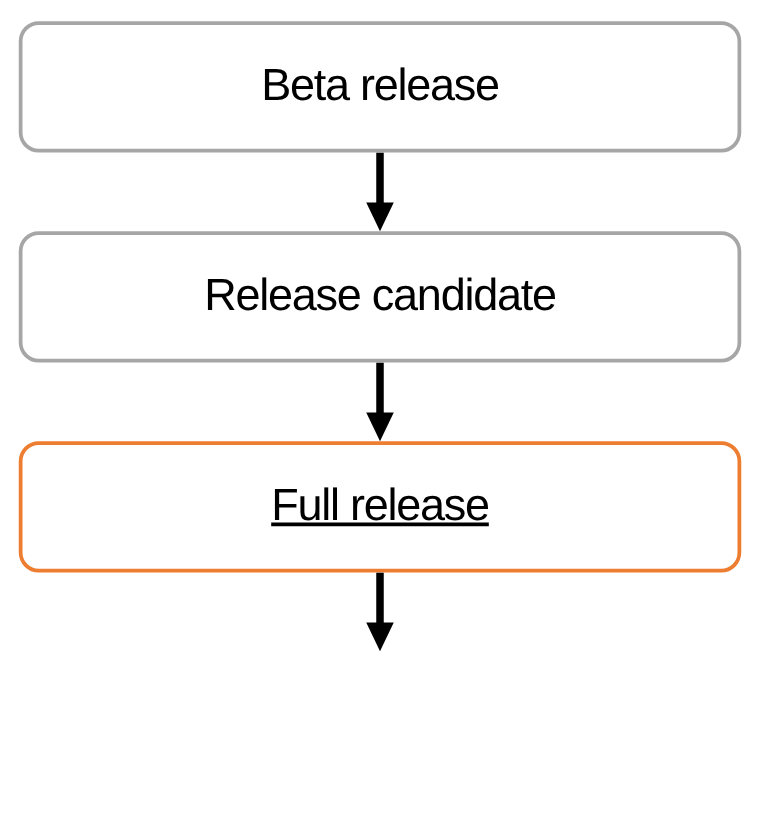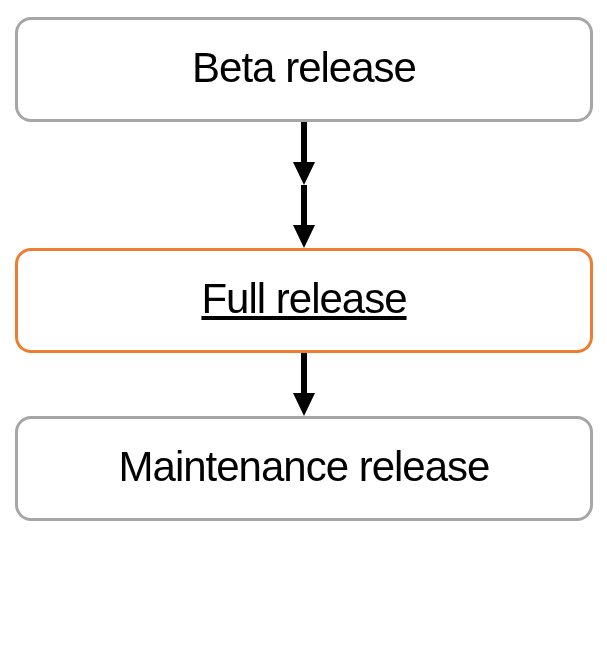--- a/index.html
+++ b/index.html
@@ -31,21 +31,21 @@
     background:var(--bg-color);
     display:flex;
     align-items:center;
     justify-content:center;
   }
   .node.accent{
     border-color:var(--border-orange);
     text-decoration:underline;
   }
   .node-label{
-    font-size:42px;
+    font-size:36px;
     line-height:1;
     color:var(--text-color);
     letter-spacing:-1px;
     white-space:nowrap;
     padding-bottom:4px;
     text-align:center;
   }
   .arrow-row{
     height:63px;
     flex:0 0 63px;
@@ -64,36 +64,36 @@
     <span class="node-label">Beta release</span>
   </div>
 
   <div class="arrow-row">
     <svg width="26" height="63" viewBox="0 0 26 63" aria-hidden="true">
       <rect x="10" y="0" width="6" height="42" fill="var(--arrow-color)"></rect>
       <polygon points="2,40 24,40 13,63" fill="var(--arrow-color)"></polygon>
     </svg>
   </div>
 
+  <div class="node">
+    <span class="node-label">Release candidate</span>
+  </div>
 
   <div class="arrow-row">
     <svg width="26" height="63" viewBox="0 0 26 63" aria-hidden="true">
       <rect x="10" y="0" width="6" height="42" fill="var(--arrow-color)"></rect>
       <polygon points="2,40 24,40 13,63" fill="var(--arrow-color)"></polygon>
     </svg>
   </div>
 
   <div class="node accent">
     <span class="node-label">Full release</span>
   </div>
 
   <div class="arrow-row">
     <svg width="26" height="63" viewBox="0 0 26 63" aria-hidden="true">
       <rect x="10" y="0" width="6" height="42" fill="var(--arrow-color)"></rect>
       <polygon points="2,40 24,40 13,63" fill="var(--arrow-color)"></polygon>
     </svg>
   </div>
 
-  <div class="node">
-    <span class="node-label">Maintenance release</span>
-  </div>
 
 </div>
 
 </body></html>

